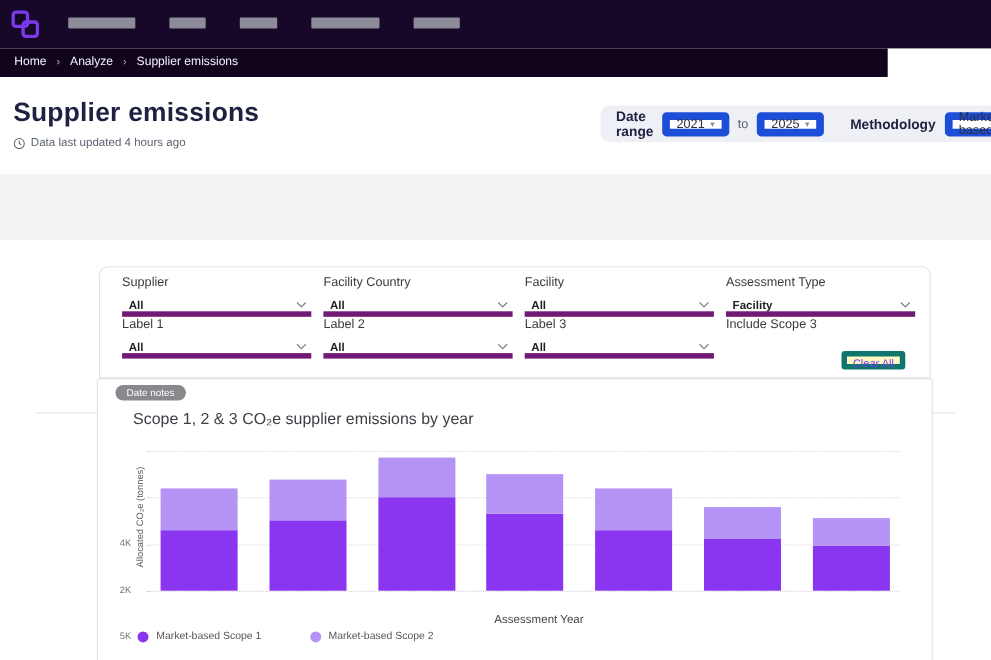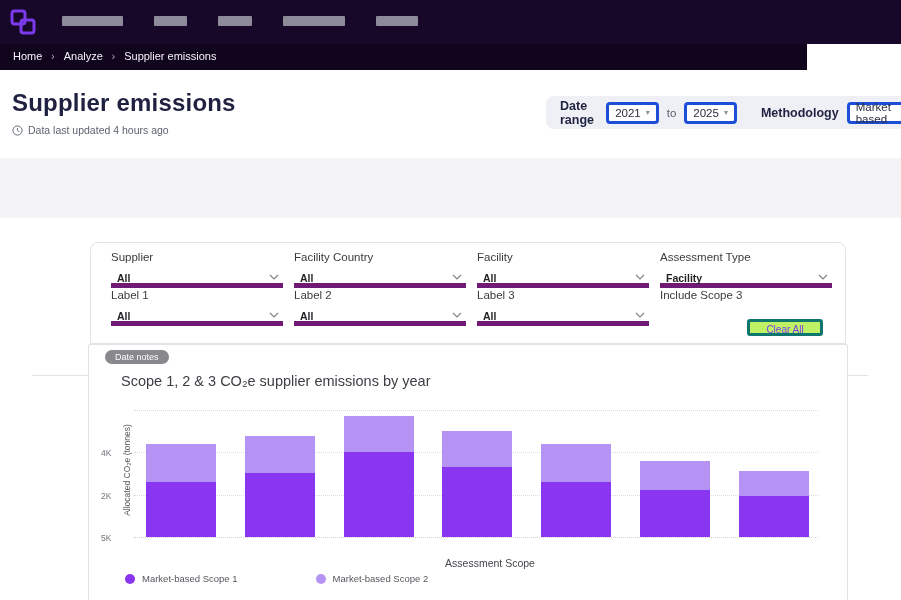--- a/index.html
+++ b/index.html
@@ -16,53 +16,53 @@
   .crumbs { position:absolute; left:13px; top:6px; display:flex; align-items:center; gap:9px; }
   .crumb { color:#f5f3fa; font-size:11px; }
   .crumb-sep { color:#b9b3c6; font-size:10px; }
 
   
   .page-title { position:absolute; left:12px; top:89px; font-size:24px; font-weight:700; color:#1e2240; letter-spacing:0.2px; }
   .updated { position:absolute; left:12px; top:124px; font-size:10.5px; color:#5c6370; display:flex; align-items:center; gap:5px; }
 
   .ctrl-panel { position:absolute; left:546px; top:96px; width:360px; height:33px; background:#eef0f5; border-radius:8px 0 0 8px; display:flex; align-items:center; padding-left:14px; gap:8px; }
   .ctrl-label { font-size:12.5px; font-weight:700; color:#1e2240; }
-  .yr-select { background:#fff; border:3px solid #1d4ed8; border-radius:4px; height:22px; padding:0 6px; font-size:11.5px; color:#2a2e3e; display:flex; align-items:center; gap:5px; cursor:pointer; }
+  .yr-select { background:#fff; border:7px solid #1d4ed8; border-radius:4px; height:22px; padding:0 6px; font-size:11.5px; color:#2a2e3e; display:flex; align-items:center; gap:5px; cursor:pointer; }
   .yr-caret { font-size:8px; color:#8a8f9a; }
   .to-label { font-size:11.5px; color:#5c6370; }
   .meth-label { margin-left:16px; }
   .meth-select { width:88px; }
 
   
   .tabband { position:absolute; left:0; top:158px; width:901px; height:60px; background:#f3f3f6; }
   .tab-divider { position:absolute; left:32px; top:217px; width:836px; height:1px; background:#e4e4e8; }
   .tab { position:absolute; top:196px; font-size:12.5px; color:#33475a; padding-bottom:8px; cursor:pointer; }
   .tab.active { border-bottom:3px solid #1c3c52; font-weight:400; }
 
   
   .filter-card { position:absolute; left:90px; top:242px; width:756px; height:102px; background:#fff; border:1px solid #e2e2e7; border-radius:8px 8px 0 0; }
   .chart-card { position:absolute; left:88px; top:344px; width:760px; height:270px; background:#fff; border:1px solid #e2e2e7; border-radius:2px; }
 
   .f-field { position:absolute; width:172px; }
   .f-label { font-size:11.5px; color:#3a3a40; margin-bottom:6px; }
   .f-select { position:relative; height:19px; border-bottom:5px solid #701a75; font-size:10.5px; color:#1f1f24; font-weight:700; padding-left:6px; padding-top:3px; cursor:pointer; background:#fff; }
   .f-chev { position:absolute; right:4px; top:5px; }
-  .clear-btn { position:absolute; right:22px; top:76px; width:76px; height:17px; background:#bef264; border:3px solid #0f766e; border-radius:3px; color:#7a3bec; font-size:10px; text-align:center; line-height:15px; cursor:pointer; }
+  .clear-btn { position:absolute; right:22px; top:76px; width:58px; height:17px; background:#fef9c3; border:5px solid #0f766e; border-radius:3px; color:#7a3bec; font-size:10px; text-align:center; line-height:15px; cursor:pointer; }
 
   
   .notes-btn { position:absolute; left:16px; top:5px; height:14px; padding:0 10px; background:#88888d; border-radius:7px; color:#fff; font-size:9px; line-height:14px; cursor:pointer; }
   .chart-title { position:absolute; left:32px; top:28px; font-size:14.5px; color:#3d3d44; }
   .plotbox { position:absolute; left:0; top:54px; width:758px; height:210px; }
   .gridline { position:absolute; left:45px; width:684px; height:0; border-top:1px dotted #d9d9de; }
   .baseline { border-top:1px dotted #cfcfd5; }
-  .ytick { position:absolute; width:26px; text-align:left; font-size:8.5px; color:#73737a; }
+  .ytick { position:absolute; width:26px; text-align:center; font-size:8.5px; color:#73737a;margin-top:40px; }
   .ylab { position:absolute; left:-32px; top:66px; width:140px; text-align:center; font-size:8.5px; color:#55555c; transform:rotate(-90deg); }
   .bar-seg { position:absolute; width:70px; }
   .xlab { position:absolute; left:45px; width:712px; top:158px; text-align:center; font-size:10.5px; color:#46464d; }
-  .legend { position:absolute; left:36px; top:174px; display:flex; gap:78px; }
+  .legend { position:absolute; left:36px; top:174px; display:flex; gap:44px; }
   .leg-item { display:flex; align-items:center; gap:7px; cursor:pointer; }
   .leg-dot { width:10px; height:10px; border-radius:50%; }
   .leg-txt { font-size:9.5px; color:#55555c; }
 </style>
 </head>
 <body>
 
 <div class="topnav">
   <svg class="logo" viewBox="0 0 26 26" fill="none">
     <rect x="2" y="2" width="13" height="13" rx="2.5" stroke="#7c3aed" stroke-width="3"></rect>
@@ -192,21 +192,21 @@
       <div class="bar-seg" style="left: 254.6px; width: 70px; height: 84.8px; top: 53.2px; background: rgb(138, 53, 240);"></div>
       <div class="bar-seg" style="left: 254.6px; width: 70px; height: 36.04px; top: 17.16px; background: rgb(181, 147, 245);"></div>
       <div class="bar-seg" style="left: 353.4px; width: 70px; height: 69.96px; top: 68.04px; background: rgb(138, 53, 240);"></div>
       <div class="bar-seg" style="left: 353.4px; width: 70px; height: 36.04px; top: 32px; background: rgb(181, 147, 245);"></div>
       <div class="bar-seg" style="left: 452.2px; width: 70px; height: 55.12px; top: 82.88px; background: rgb(138, 53, 240);"></div>
       <div class="bar-seg" style="left: 452.2px; width: 70px; height: 38.16px; top: 44.72px; background: rgb(181, 147, 245);"></div>
       <div class="bar-seg" style="left: 551px; width: 70px; height: 46.64px; top: 91.36px; background: rgb(138, 53, 240);"></div>
       <div class="bar-seg" style="left: 551px; width: 70px; height: 29.68px; top: 61.68px; background: rgb(181, 147, 245);"></div>
       <div class="bar-seg" style="left: 649.8px; width: 70px; height: 41.34px; top: 96.66px; background: rgb(138, 53, 240);"></div>
       <div class="bar-seg" style="left: 649.8px; width: 70px; height: 24.38px; top: 72.28px; background: rgb(181, 147, 245);"></div>
-      <div class="xlab">Assessment Scope</div>
+      <div class="xlab">Assessment Year</div>
       <div class="legend">
         <div class="leg-item">
           <div class="leg-dot" style="background: rgb(138, 53, 240);"></div>
           <div class="leg-txt">Market-based Scope 1</div>
         </div>
         <div class="leg-item">
           <div class="leg-dot" style="background: rgb(181, 147, 245);"></div>
           <div class="leg-txt">Market-based Scope 2</div>
         </div>
       </div>

